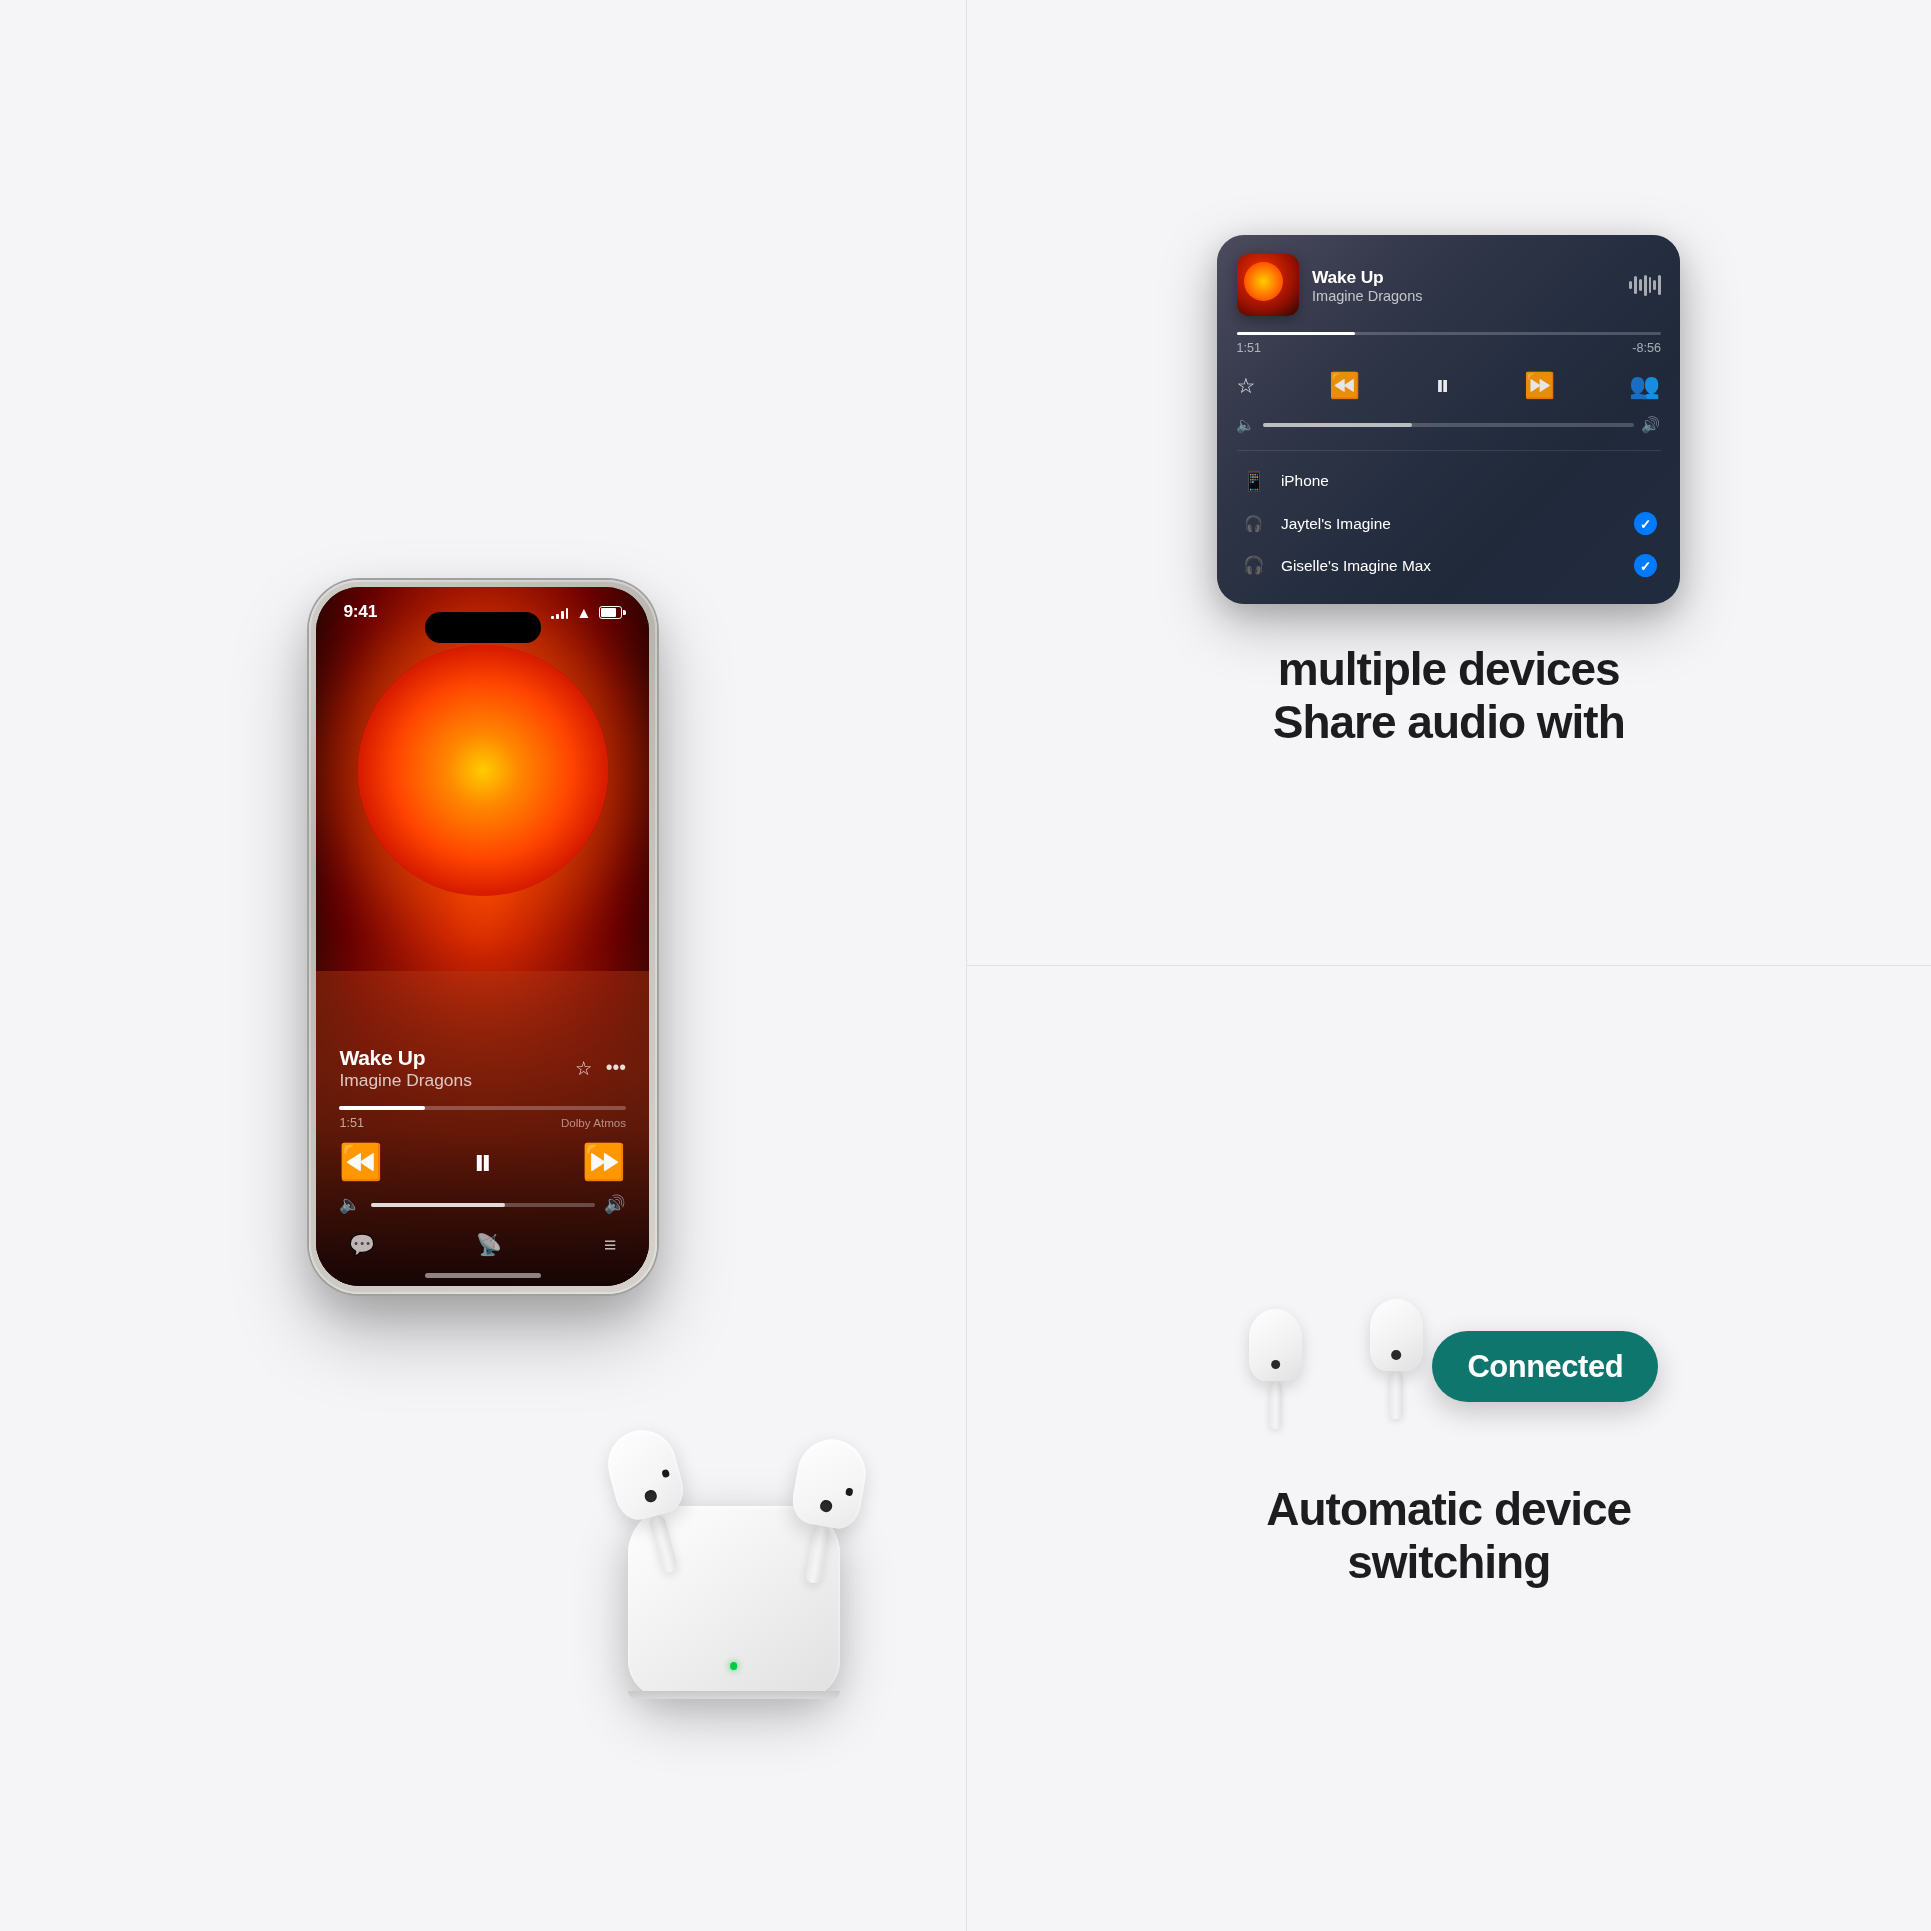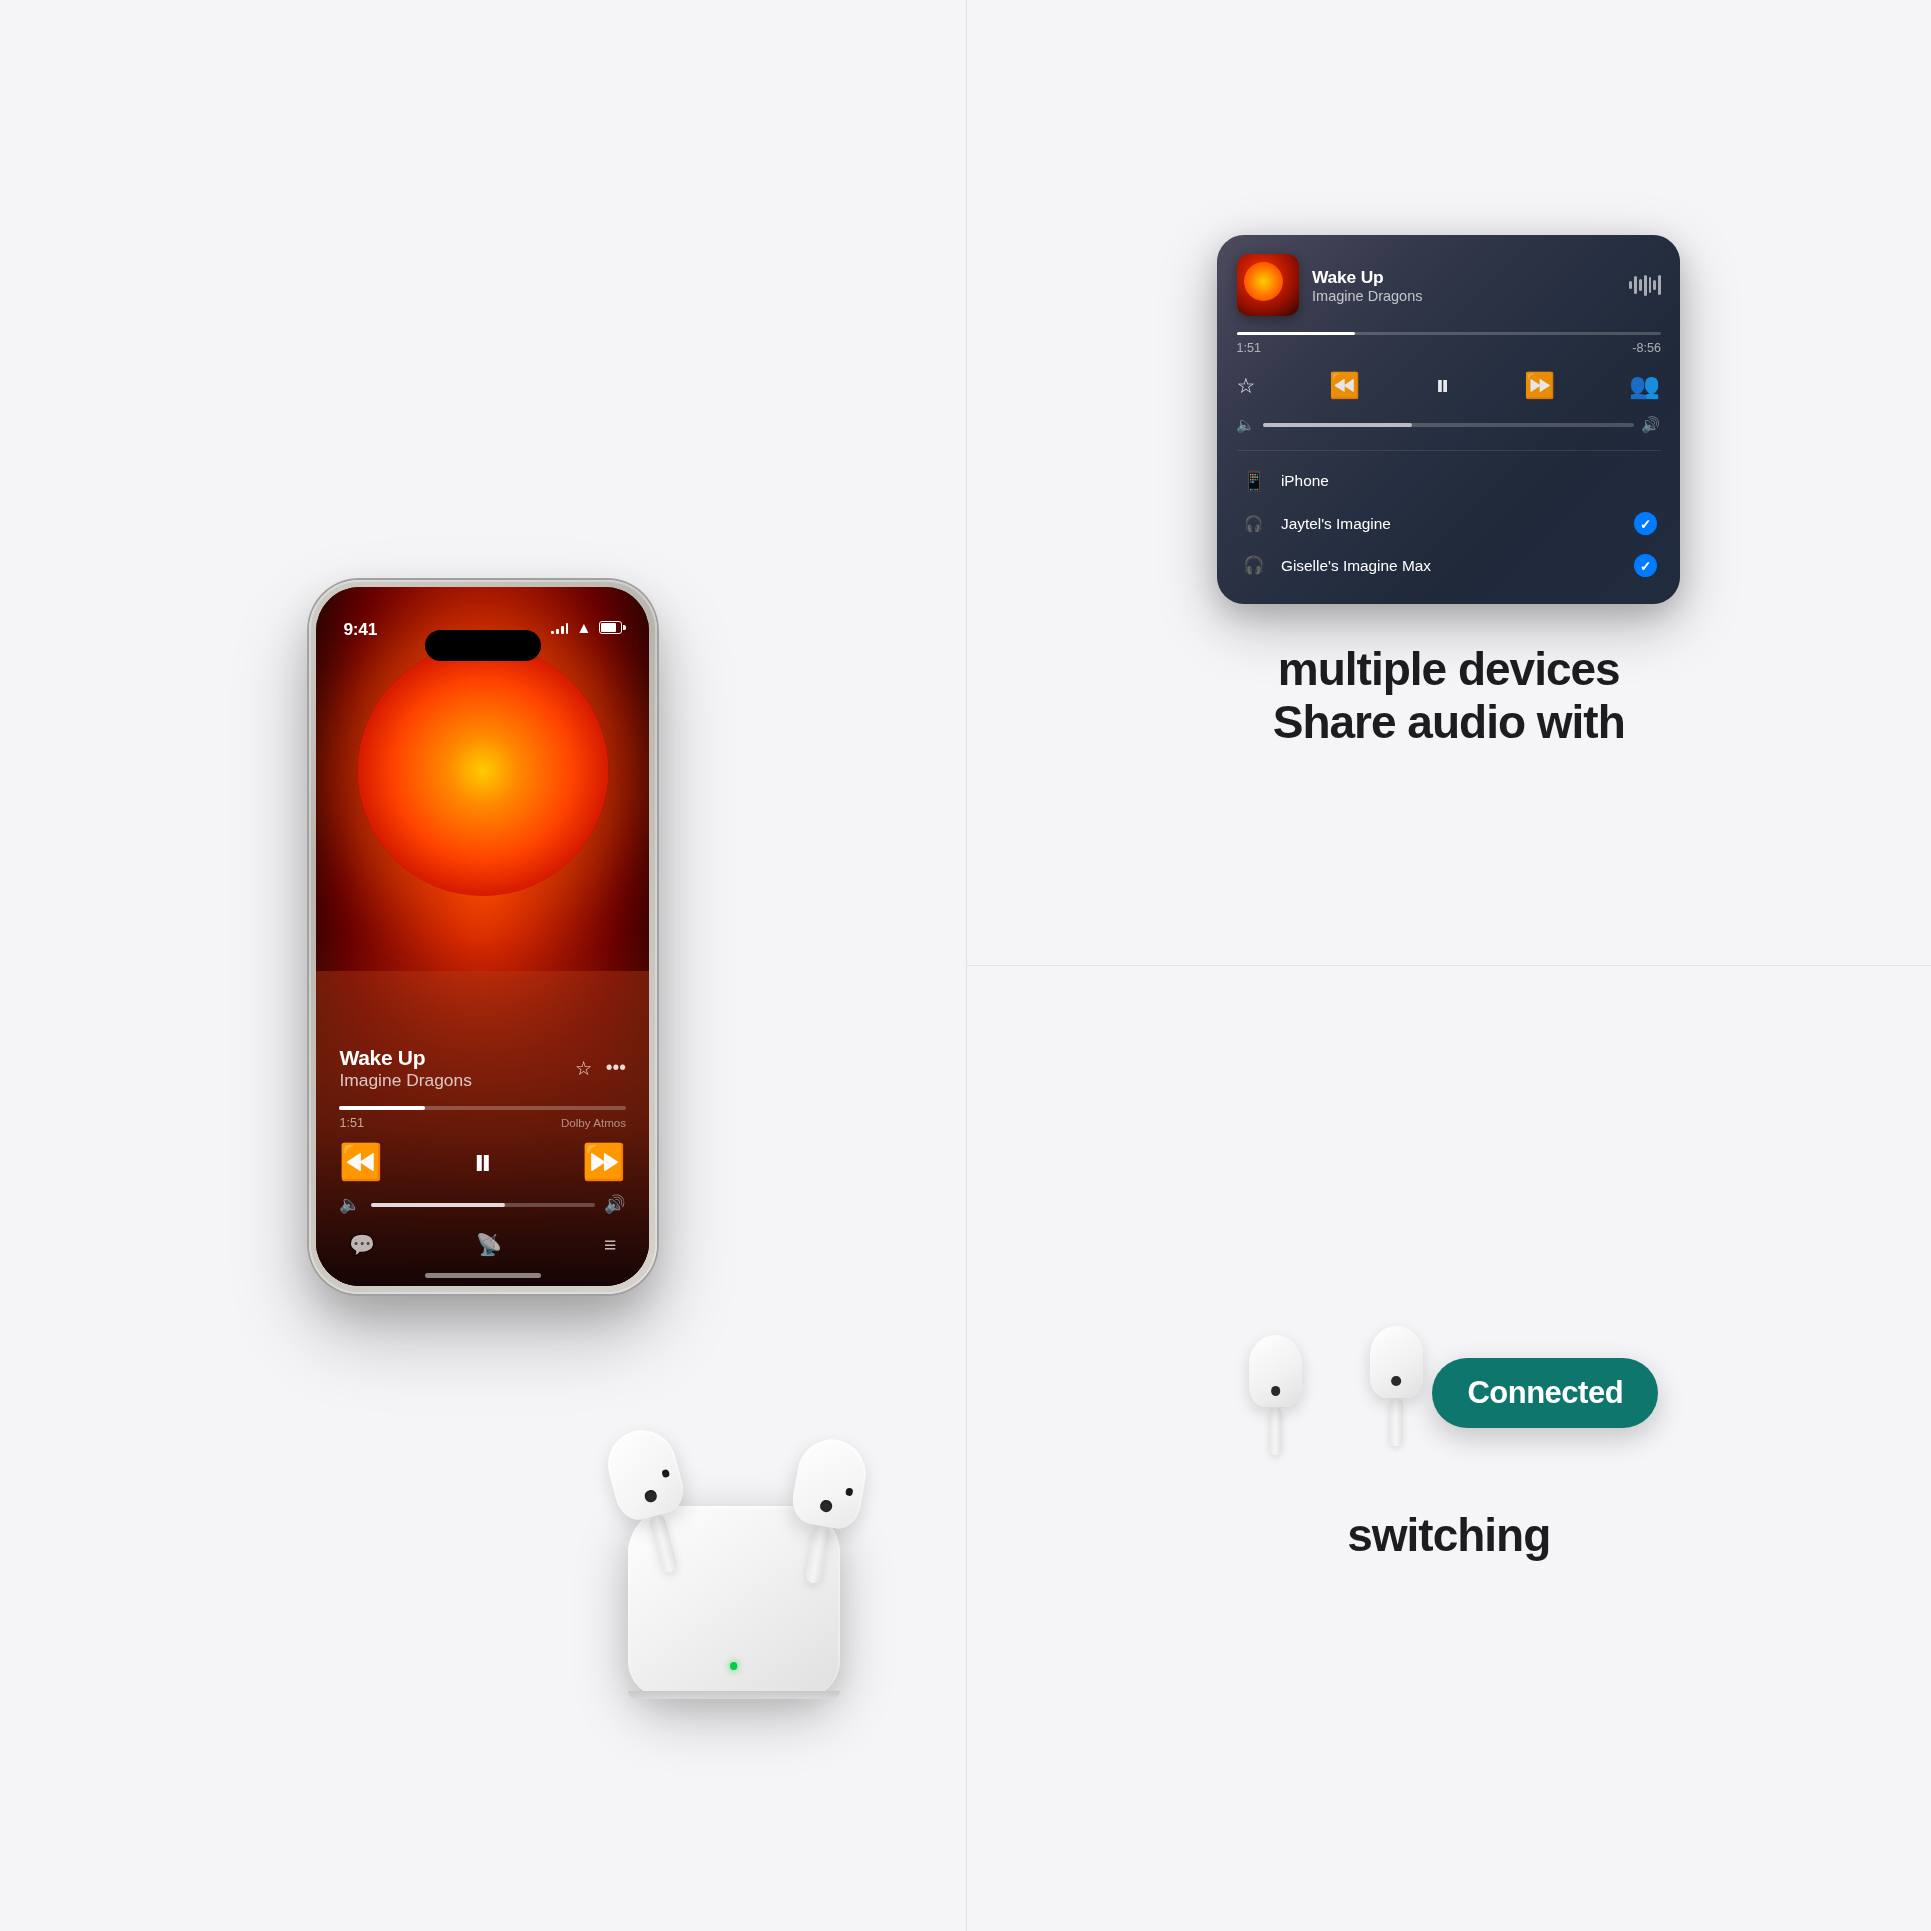--- a/index.html
+++ b/index.html
@@ -88,25 +88,24 @@
       bottom: 0; left: 0; right: 0;
       height: 45%;
       background: linear-gradient(to bottom, rgba(180,60,20,0.4) 0%, rgba(100,30,10,0.7) 50%, rgba(20,5,5,0.95) 100%);
     }
 
     
     .status-bar {
       position: absolute;
       top: 13.5px; left: 0; right: 0;
       display: flex;
-      align-items: flex-start;
+      align-items: flex-end;
       justify-content: space-between;
       padding: 0 27px;
       z-index: 10;
-      margin-top: 18px;
     }
 
     .status-time {
       color: white;
       font-size: 17.4px;
       font-weight: 600;
       letter-spacing: -0.3px;
     }
 
     .dynamic-island {
@@ -952,19 +951,20 @@
             <div class="demo-sensor"></div>
           </div>
           <div class="demo-pod-stem"></div>
         </div>
       </div>
 
       <div class="connected-pill">Connected</div>
     </div>
 
     <div class="right-caption-bottom">
+      <div>Automatic device</div>
       <div>switching</div>
     </div>
 
   </div>
 
 </div>
 
 
 </body></html>

